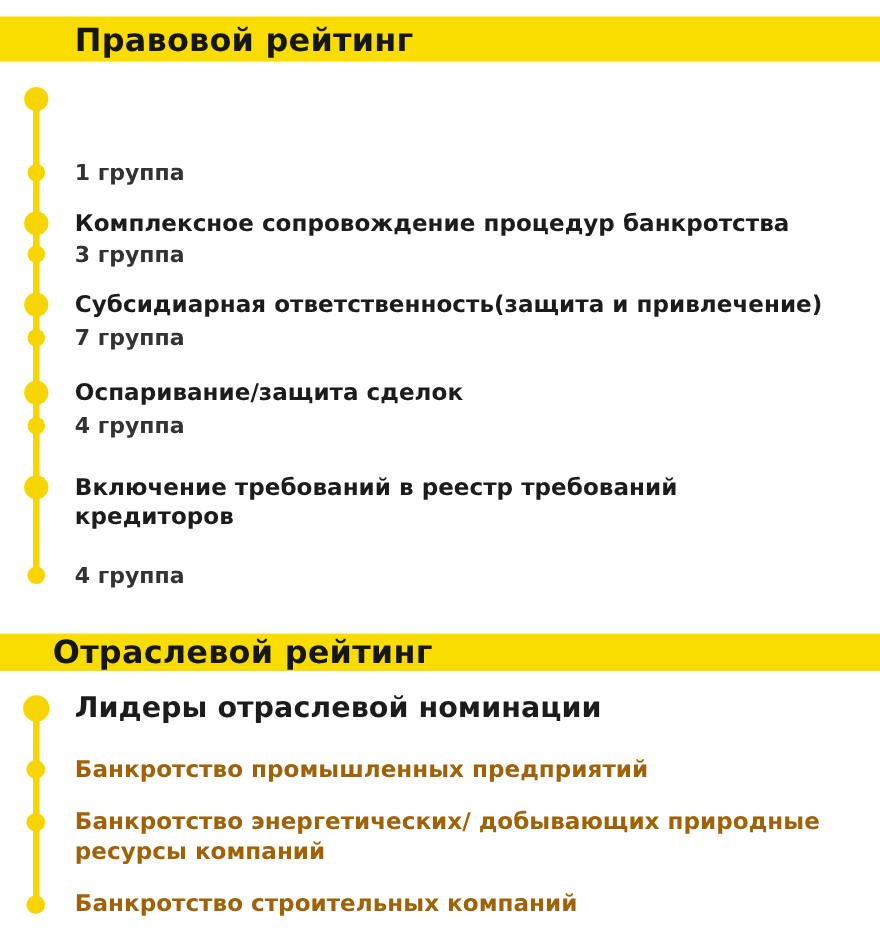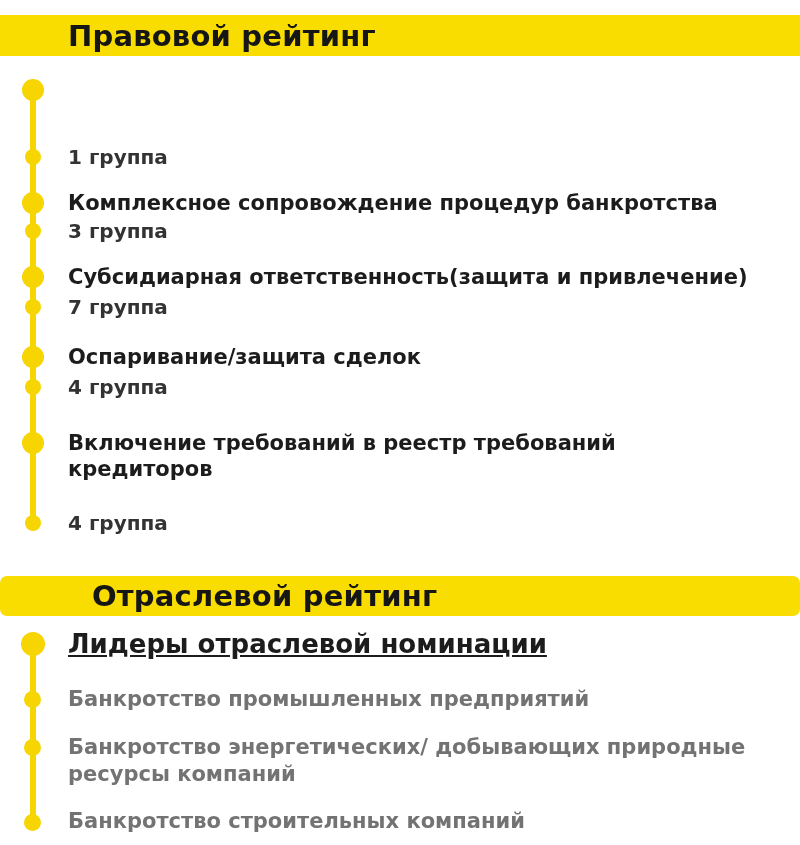--- a/index.html
+++ b/index.html
@@ -12,21 +12,21 @@
   }
   .bar{
     position:absolute;left:0;right:0;
     background:#F9DC00;
     display:flex;align-items:center;
     font-weight:700;font-size:29px;color:#161616;
     letter-spacing:0.2px;
     margin-top:8px;
   }
   .bar1{top:7px;height:41px;padding-left:68px;}
-  .bar2{top:568px;height:40px;padding-left:92px;border-radius:7px;}
+  .bar2{top:568px;height:34px;padding-left:48px;}
   .tl-line{
     position:absolute;left:30px;width:6px;
     background:#F6D503;border-radius:3px;
   }
   .line1{top:90px;height:433px;}
   .line2{top:644px;height:178px;}
   .dot{position:absolute;background:#F6D503;border-radius:50%;}
   .dot.big{width:22px;height:22px;left:22px;}
   .dot.big2{width:24px;height:24px;left:21px;}
   .dot.small{width:16px;height:16px;left:25px;}
@@ -38,26 +38,25 @@
   }
   .group{
     position:absolute;left:68px;
     font-weight:700;font-size:20px;line-height:22px;
     color:#333333;
   }
   .lead{
     position:absolute;left:68px;right:30px;
     font-weight:700;font-size:26px;line-height:30px;
     color:#1c1c1c;
-    text-decoration:underline;
   }
   .ind-item{
     position:absolute;left:68px;right:30px;
     font-weight:700;font-size:21px;line-height:27px;
-    color:#737373;white-space:pre-line;
+    color:#a16207;white-space:pre-line;
   }
 </style>
 </head>
 <body>
 
 <div class="canvas">
 
   <div class="bar bar1">
     <span>Правовой рейтинг</span>
   </div>

